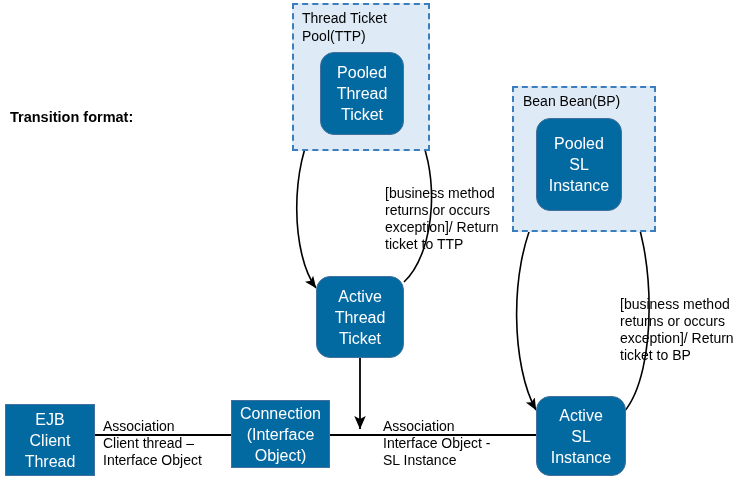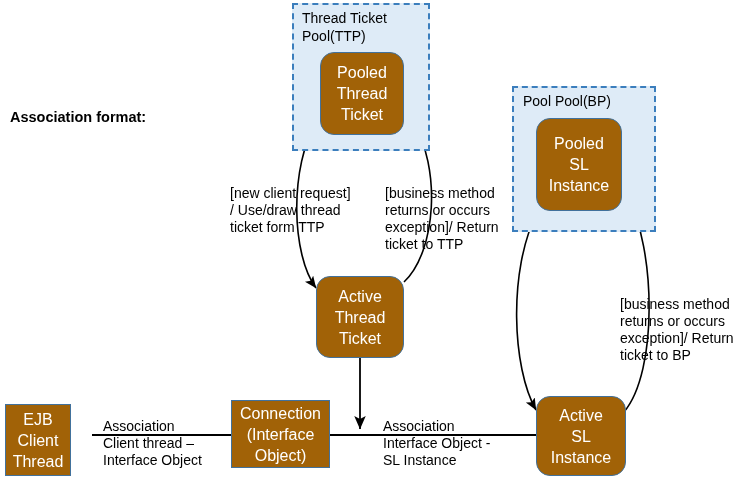--- a/index.html
+++ b/index.html
@@ -31,21 +31,21 @@
   }
   .pool-label {
     position: absolute;
     color: #000000;
     font-size: 14px;
     line-height: 18px;
     white-space: pre-line;
   }
   .node {
     position: absolute;
-    background: #a16207;
+    background: #0369a1;
     border: 1px solid #41719c;
     box-sizing: border-box;
     color: #ffffff;
     display: flex;
     align-items: center;
     justify-content: center;
     text-align: center;
     font-size: 16px;
     line-height: 21px;
     white-space: pre-line;
@@ -102,48 +102,45 @@
   </svg>
 
   <div class="pool" style="left:292px; top:3px; width:138px; height:148px;"></div>
   <div class="pool-label" style="left:302px; top:9px; width:126px;">Thread Ticket
 Pool(TTP)</div>
   <div class="node rounded" style="left:320px; top:52px; width:84px; height:83px;">Pooled
 Thread
 Ticket</div>
 
   <div class="pool" style="left:512px; top:86px; width:144px; height:146px;"></div>
-  <div class="pool-label" style="left:523px; top:92px; width:132px;">Pool Pool(BP)</div>
+  <div class="pool-label" style="left:523px; top:92px; width:132px;">Bean Bean(BP)</div>
   <div class="node rounded" style="left:536px; top:118px; width:86px; height:93px;">Pooled
 SL
 Instance</div>
 
   <div class="node rounded" style="left:316px; top:276px; width:88px; height:82px;">Active
 Thread
 Ticket</div>
 
   <div class="node rounded" style="left:536px; top:396px; width:90px; height:80px;">Active
 SL
 Instance</div>
 
-  <div class="node sharp" style="left:5px; top:404px; width:66px; height:72px;">EJB
+  <div class="node sharp" style="left:5px; top:404px; width:90px; height:72px;">EJB
 Client
 Thread</div>
 
   <div class="node sharp" style="left:231px; top:400px; width:99px; height:68px;">Connection
 (Interface
 Object)</div>
 
   <div class="legend" style="left:10px; top:90px; width:240px;">
-    <span class="legend-title">Association format:</span>
+    <span class="legend-title">Transition format:</span>
   </div>
 
-  <div class="note" style="left:230px; top:185px; width:150px;">[new client request]
-/ Use/draw thread
-ticket form TTP</div>
 
   <div class="note" style="left:385px; top:185px; width:130px;">[business method
 returns or occurs
 exception]/ Return
 ticket to TTP</div>
 
 
   <div class="note" style="left:620px; top:279px; width:128px;">
     <span>[business method
 returns or occurs

